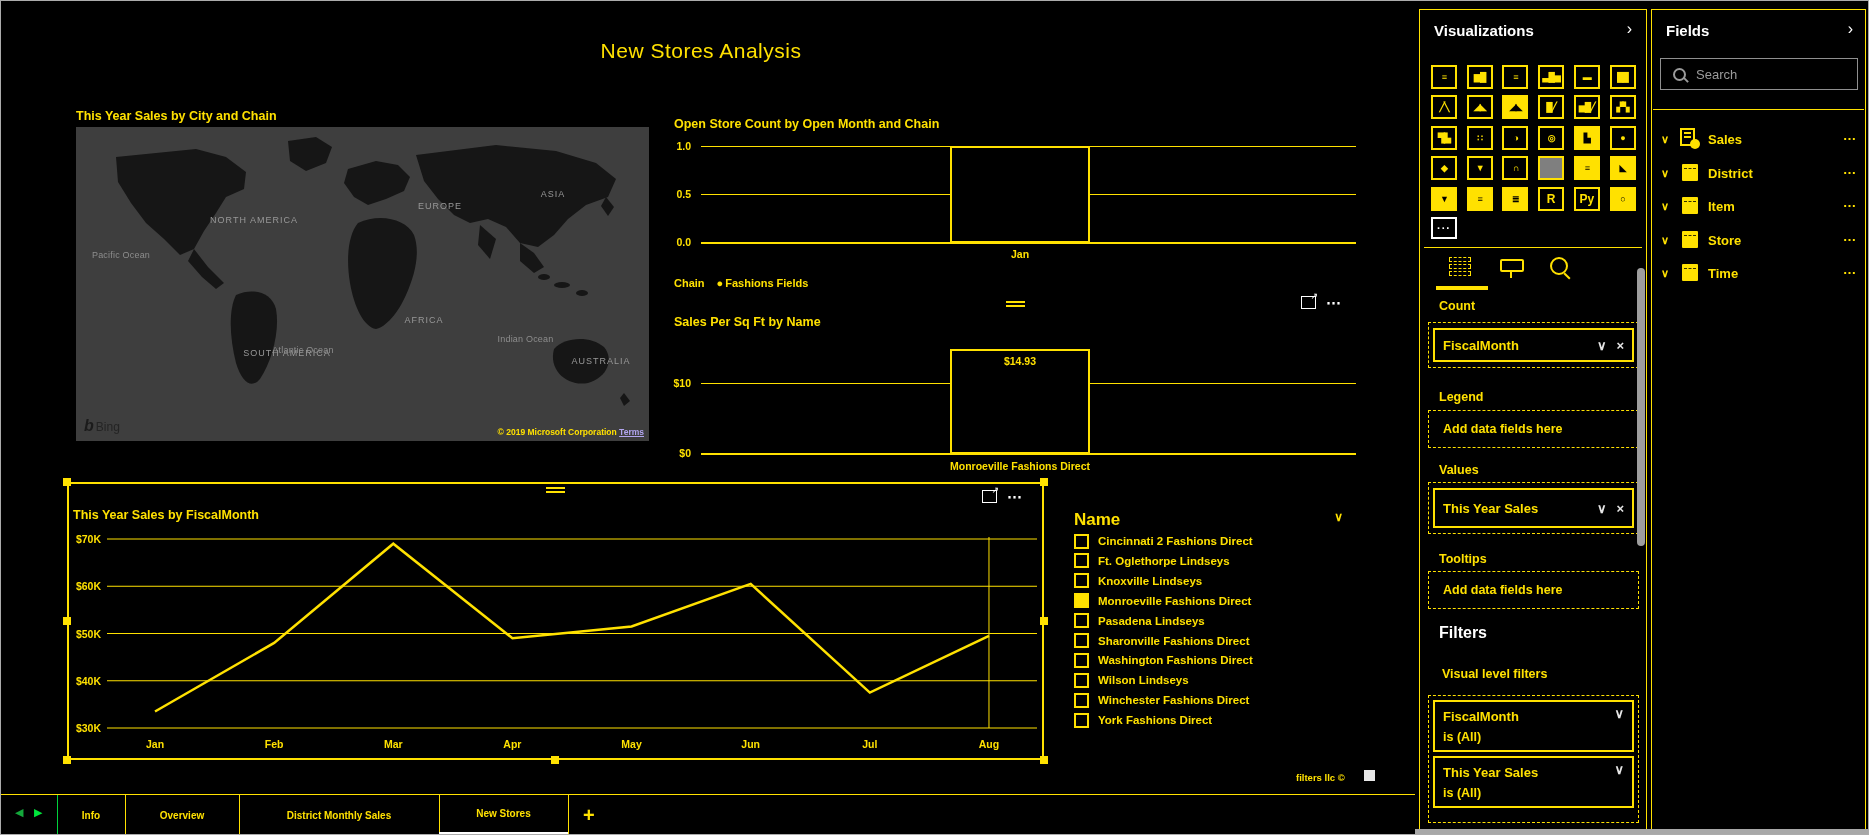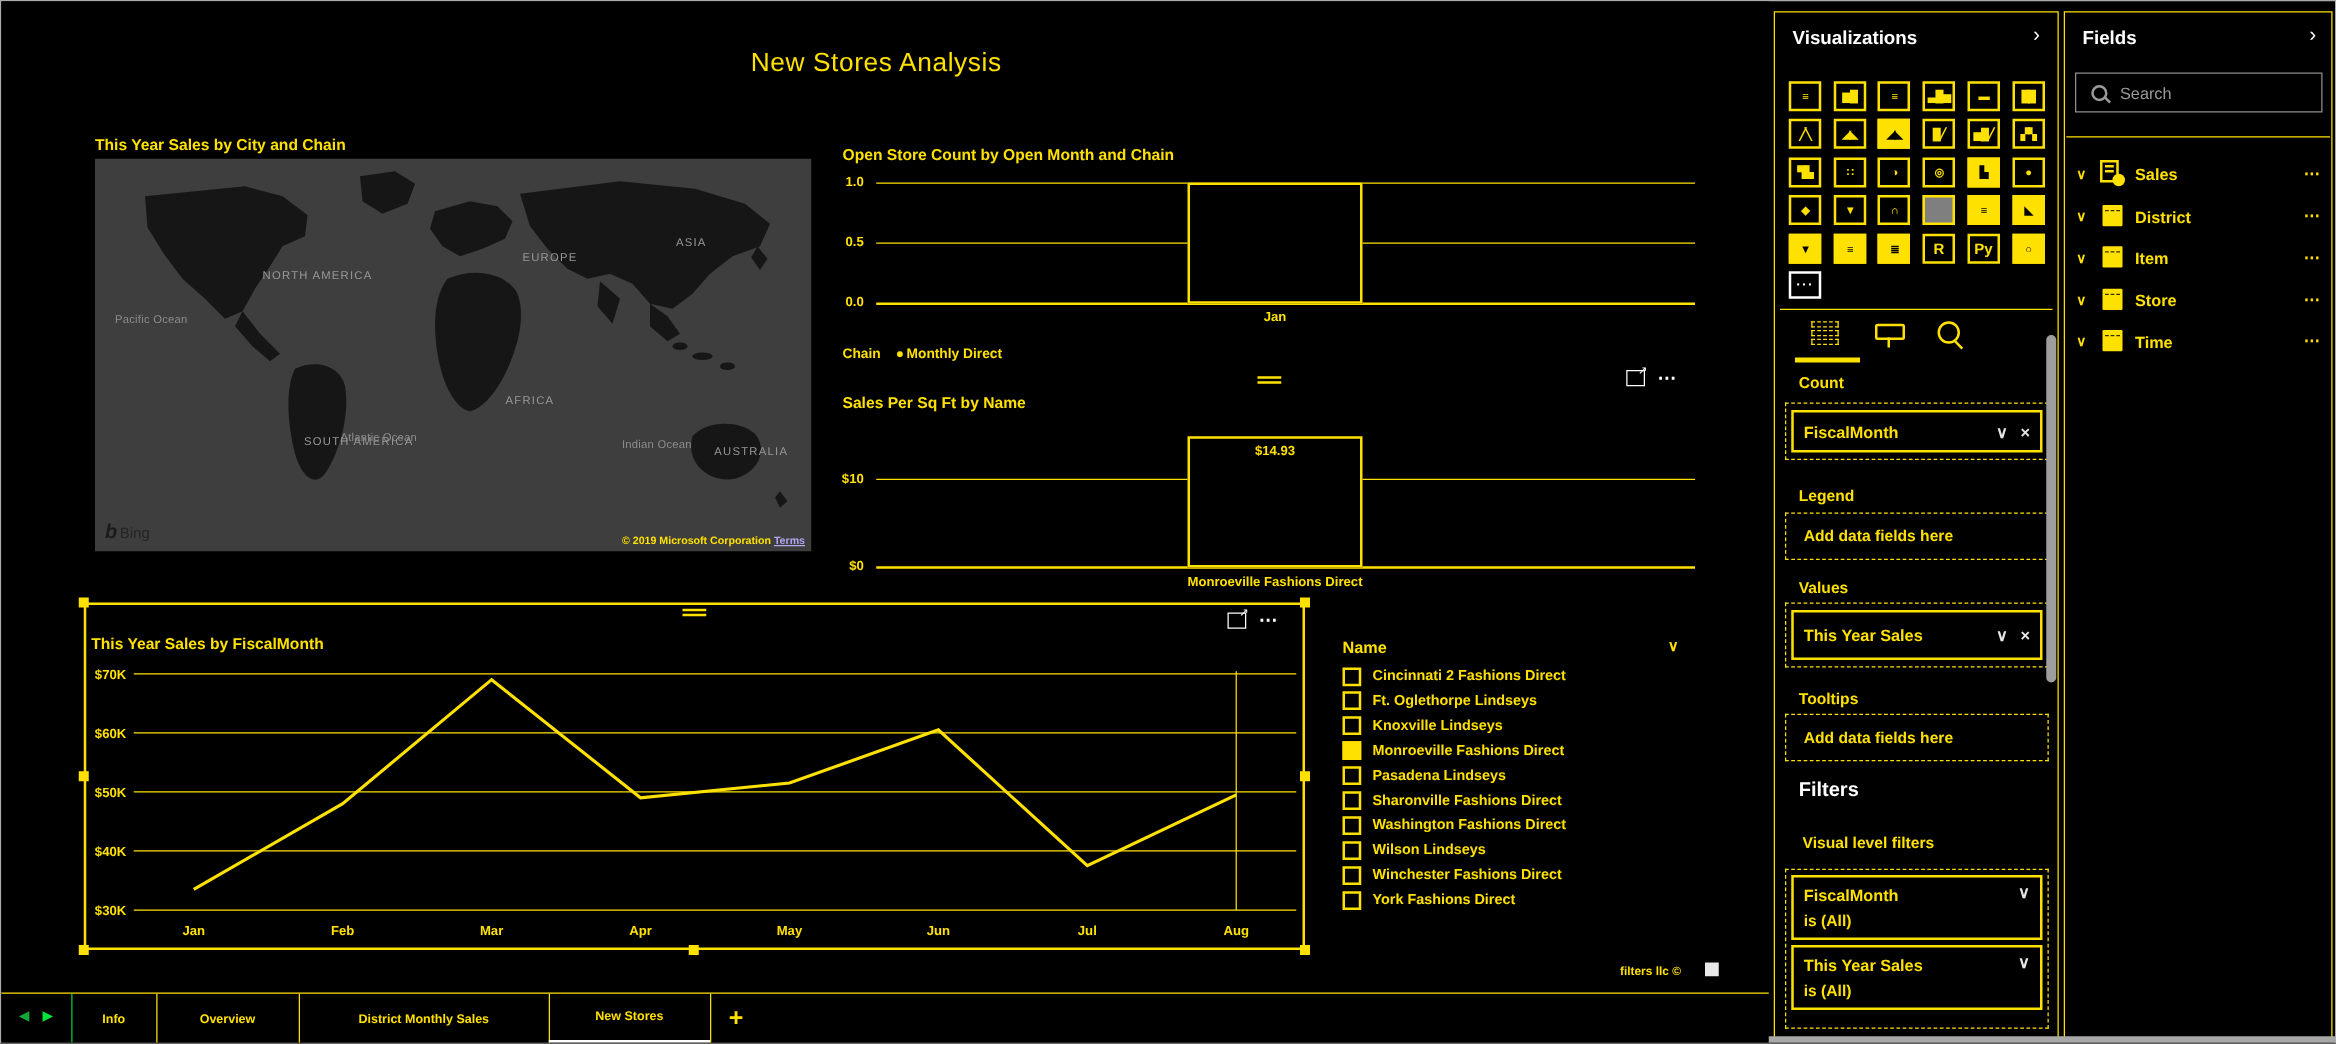--- a/index.html
+++ b/index.html
@@ -34,21 +34,21 @@
   .focus-ic{width:13px;height:11px;border:1px solid #fff;position:relative;}
   .focus-ic span{position:absolute;right:-3px;top:-6px;color:#fff;font-size:9px;}
   .ell{color:#fff;font-size:15px;font-weight:700;letter-spacing:1px;line-height:8px;}
   
   .sel{position:absolute;left:66px;top:481px;width:977px;height:278px;border:2px solid var(--y);box-sizing:border-box;background:#000;}
   .handle{position:absolute;width:8px;height:8px;background:var(--y);}
   #linesvg text{fill:var(--y);font-weight:700;font-size:10.5px;font-family:"Liberation Sans",sans-serif;}
   #linesvg .end{text-anchor:end;} #linesvg .mid{text-anchor:middle;}
   
   .slicer{position:absolute;left:1067px;top:505px;width:285px;height:232px;}
-  .sl-head{position:absolute;left:6px;top:4px;font-size:13px;font-weight:600;color:var(--y);}
+  .sl-head{position:absolute;left:6px;top:4px;font-size:17px;font-weight:600;color:var(--y);}
   .sl-chev{position:absolute;right:10px;top:4px;color:var(--y);font-size:12px;font-weight:700;}
   .sl-item{position:absolute;left:6px;height:18px;display:flex;align-items:center;}
   .cbx{width:11px;height:11px;border:2px solid var(--y);background:#000;margin-right:9px;flex:none;}
   .cbx.on{background:var(--y);}
   .sl-item span{font-size:11.5px;font-weight:600;color:var(--y);white-space:nowrap;}
   .watermark{position:absolute;left:1295px;top:771px;font-size:9.5px;font-weight:600;color:var(--y);}
   .wm-box{position:absolute;left:1363px;top:769px;width:11px;height:11px;background:#e8e8e8;}
   
   #tabbar{position:absolute;left:0;top:793px;width:1414px;height:40px;background:#000;border-top:1px solid var(--y);}
   .tb-arrow{position:absolute;top:11px;font-size:11px;}
@@ -141,31 +141,31 @@
       </svg>
       <div id="map-labels">
           <div class="maplab" style="left: 178px; top: 93px;">NORTH AMERICA</div>
           <div class="maplab" style="left: 364px; top: 79px;">EUROPE</div>
           <div class="maplab" style="left: 477px; top: 67px;">ASIA</div>
           <div class="maplab" style="left: 348px; top: 193px;">AFRICA</div>
           <div class="maplab" style="left: 211px; top: 226px;">SOUTH AMERICA</div>
           <div class="maplab" style="left: 525px; top: 234px;">AUSTRALIA</div>
           <div class="maplab ocean" style="left: 45px; top: 128px;">Pacific Ocean</div>
           <div class="maplab ocean" style="left: 227px; top: 223px;">Atlantic Ocean</div>
-          <div class="maplab ocean" style="left: 444px; top: 228px; padding-left: 11px;">Indian Ocean</div>
+          <div class="maplab ocean" style="left: 444px; top: 212px; padding-left: 11px;">Indian Ocean</div>
         </div>
       <div class="bing"><b>b</b><span>Bing</span></div>
       <div class="map-attr"><span>© 2019 Microsoft Corporation</span> <a href="#">Terms</a></div>
     </div>
 
     <div class="vt" style="left:673px;top:116px">Open Store Count by Open Month and Chain</div>
     <div id="openchart"></div>
 
     <div class="legend">
-      <span>Chain</span><span class="bullet">●</span><span>Monthly Direct</span>
+      <span>Chain</span><span class="bullet">●</span><span>Fashions Fields</span>
     </div>
 
     <div class="draghandle" style="left:1005px;top:300px">
         <i></i>
         <i></i>
       </div>
     <div class="vheader" style="left:1300px;top:295px">
       <div class="focus-ic">
           <span>↗</span>
         </div>

